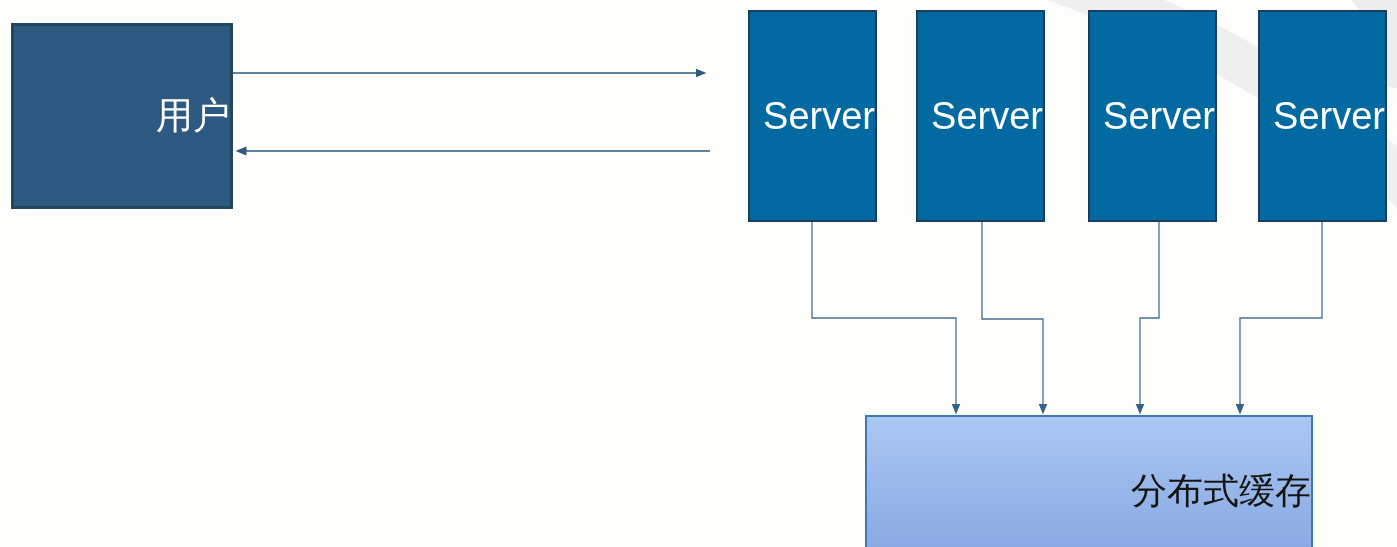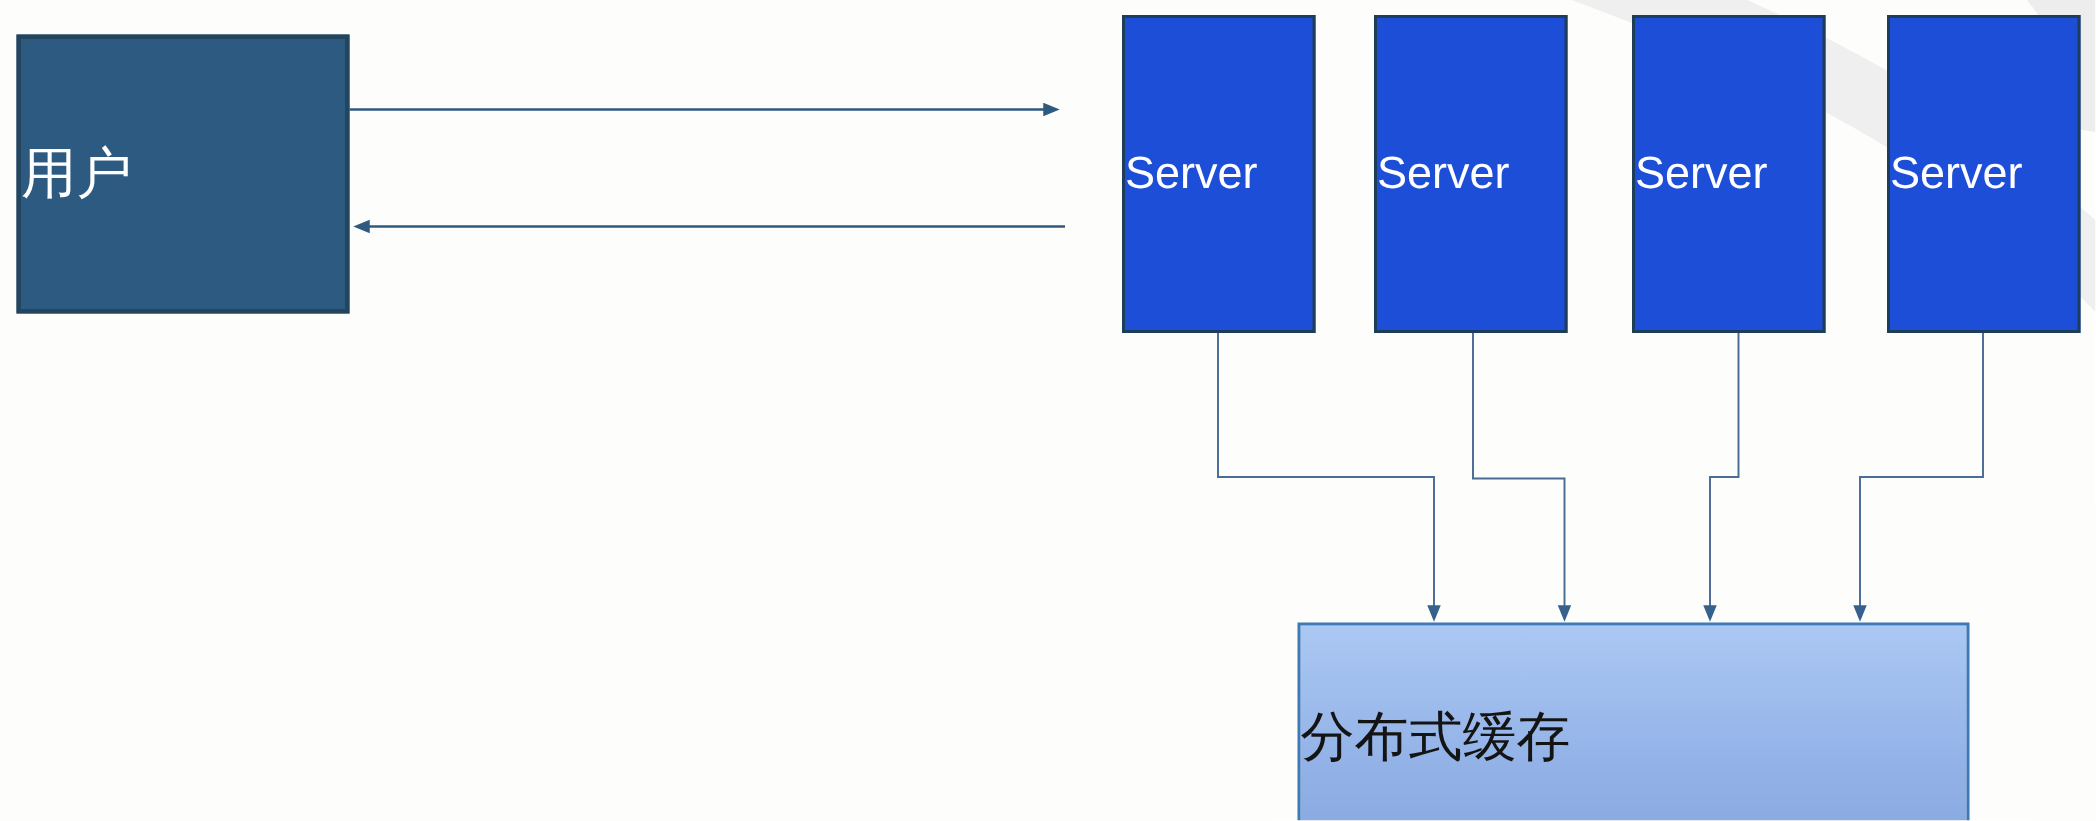--- a/index.html
+++ b/index.html
@@ -14,37 +14,37 @@
   svg.layer {
     position: absolute;
     left: 0; top: 0;
     width: 1397px; height: 547px;
     pointer-events: none;
   }
   .node {
     position: absolute;
     display: flex;
     align-items: center;
-    justify-content: flex-start;
+    justify-content: flex-end;
     box-sizing: border-box;
     color: #ffffff;
   }
   .user-box {
     left: 11px; top: 23px;
     width: 222px; height: 186px;
     background: #2d5a80;
     border: 3px solid #24455e;
     font-size: 37px;
   }
   .server-box {
     top: 10px;
     width: 129px; height: 212px;
-    background: #1d4ed8;
+    background: #0369a1;
     border: 2px solid #1d3d59;
-    font-size: 30px;
+    font-size: 38px;
   }
   .server-1 { left: 748px; }
   .server-2 { left: 916px; }
   .server-3 { left: 1088px; }
   .server-4 { left: 1258px; }
   .cache-box {
     left: 865px; top: 415px;
     width: 448px; height: 153px;
     background: linear-gradient(180deg, #abc8f3 0%, #95b4e8 55%, #86a7e0 100%);
     border: 2px solid #3d78b8;

